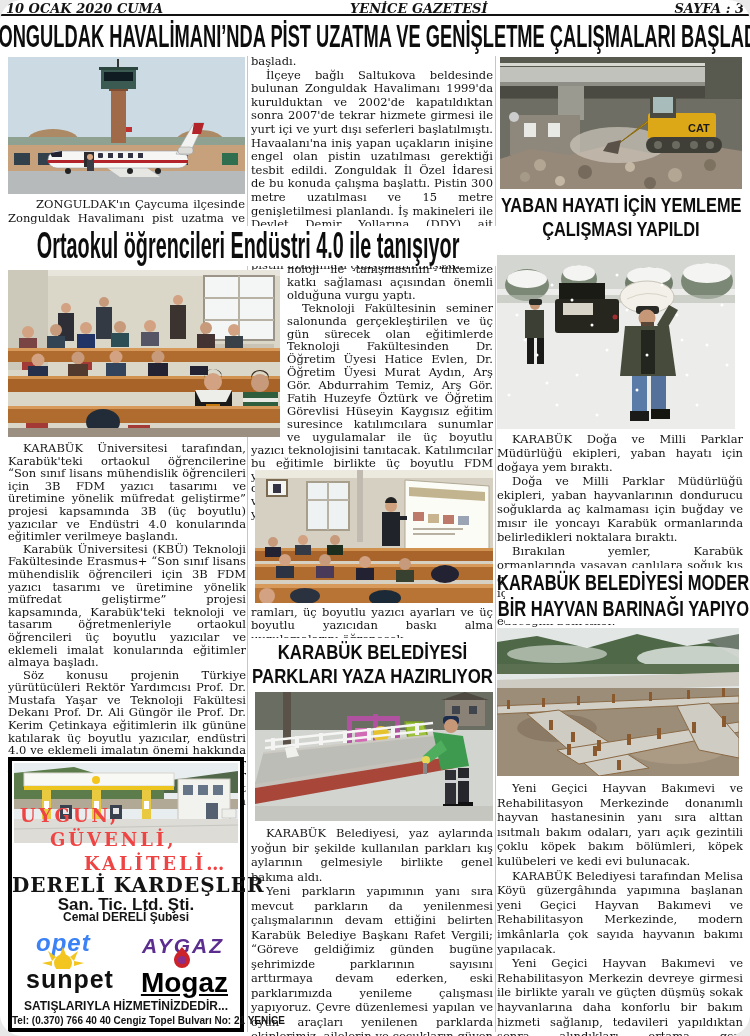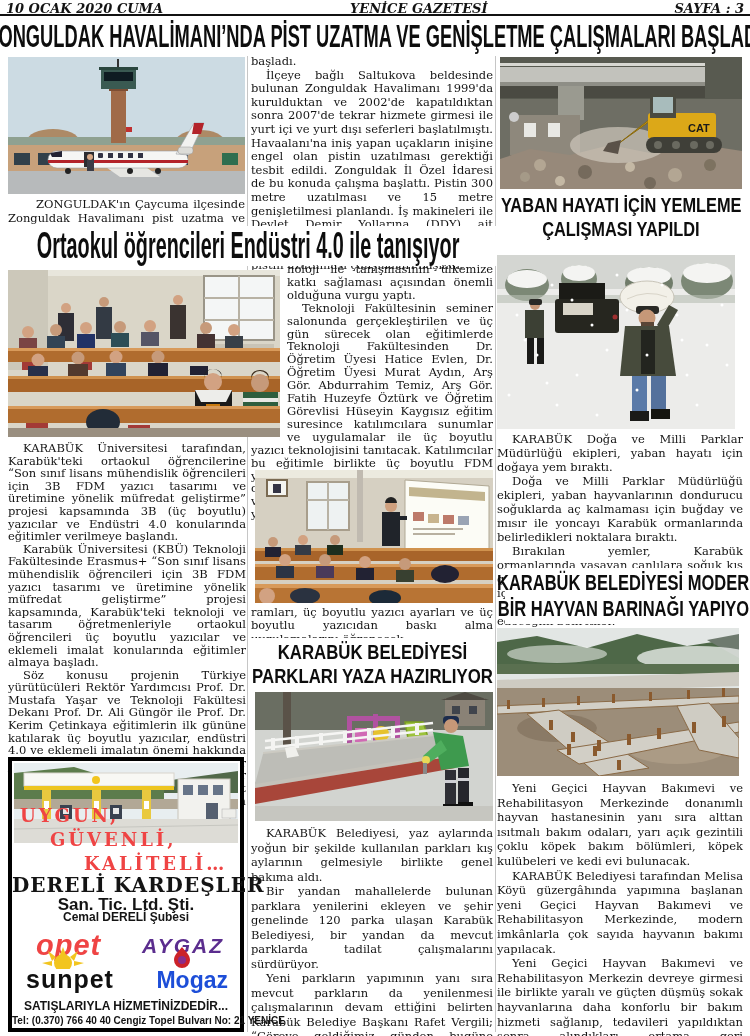--- a/index.html
+++ b/index.html
@@ -1,18 +1,18 @@
 <!DOCTYPE html>
 <html><head>
 <meta charset="utf-8">
 <title>Yenice Gazetesi</title>
 <style>
   html,body{margin:0;padding:0;background:#e9e9e9;}
   #page{position:relative;width:750px;height:1036px;background:#ffffff;overflow:hidden;
-        font-family:"DejaVu Serif","Liberation Serif",serif;color:#141414;margin:0 auto;}
+        font-family:"DejaVu Serif","Liberation Serif",serif;color:#141414;margin:0 auto;border-radius:22px;}
   
   .masthead{position:absolute;left:0;top:0;width:750px;height:16px;display:flex;
             justify-content:space-between;align-items:flex-start;padding:1px 6px 0 6px;box-sizing:border-box;
             border-bottom:2px solid #111;font-weight:bold;font-style:italic;font-size:13px;}
   
   .hl{position:absolute;display:flex;flex-direction:column;align-items:center;justify-content:center;
       font-family:"Liberation Sans","DejaVu Sans",sans-serif;font-weight:bold;color:#0d0d0d;background:#fff;}
   .hl span{white-space:nowrap;display:inline-block;transform-origin:center center;}
   
   .coltext{position:absolute;font-size:11.5px;line-height:13.4px;text-align:justify;}
@@ -25,24 +25,24 @@
   
   #ad{position:absolute;left:8px;top:757px;width:236px;height:275px;border:4px solid #000;
       box-sizing:border-box;background:#fff;}
   .ad-abs{position:absolute;white-space:nowrap;}
   .slogan{font-weight:bold;font-size:18px;letter-spacing:3px;color:#ef4444;}
   .ad-center{left:0;width:100%;text-align:center;}
   .company{font-weight:bold;font-size:20px;letter-spacing:1px;}
   .company-type{font-family:Liberation Sans, sans-serif;font-weight:bold;font-size:17px;}
   .branch{font-family:"Liberation Sans",sans-serif;font-weight:bold;font-size:12px;}
   .brand{font-family:"Liberation Sans","DejaVu Sans",sans-serif;font-weight:800;}
-  .opet{color:#ef4444;font-style:italic;font-size:29px;letter-spacing:1px;}
+  .opet{color:#3b82f6;font-style:italic;font-size:24px;letter-spacing:1px;}
   .aygaz{color:#5b2d8e;font-style:italic;font-size:21px;letter-spacing:2px;}
   .sunpet{color:#101010;font-size:25px;letter-spacing:1px;}
-  .mogaz{color:#1d4ed8;font-size:23px;}
+  .mogaz{color:#000000;font-size:28px;text-decoration:underline;}
   .service{font-family:"Liberation Sans",sans-serif;font-weight:bold;font-size:12px;}
   .contact{font-family:"Liberation Sans",sans-serif;font-weight:bold;font-size:10px;}
 </style>
 </head>
 <body>
 
 <div id="page">
 
   <div class="divider" style="left:247px;"></div>
   <div class="divider" style="left:495px;"></div>
@@ -327,21 +327,20 @@
       <rect x="190" y="88" width="11" height="3" fill="#cfcfd4"></rect>
         <rect x="203" y="86" width="11" height="3" fill="#cfcfd4"></rect>
       <rect x="188" y="112" width="15" height="9" fill="#111"></rect>
         <rect x="203" y="110" width="15" height="9" fill="#111"></rect>
       <rect x="0" y="114" width="238" height="15" fill="#c6c6c0"></rect>
     </svg>
   </div>
 
   <div class="coltext" style="left:251px;top:826px;width:242px;line-height:14.5px;">
     <p>KARABÜK Belediyesi, yaz aylarında yoğun bir şekilde kullanılan parkları kış aylarının gelmesiyle birlikte genel bakıma aldı.</p>
-    <p>Bir yandan mahallelerde bulunan parklara yenilerini ekleyen ve şehir genelinde 120 parka ulaşan Karabük Belediyesi, bir yandan da mevcut parklarda tadilat çalışmalarını sürdürüyor.</p>
     <p>Yeni parkların yapımının yanı sıra mevcut parkların da yenilenmesi çalışmalarının devam ettiğini belirten Karabük Belediye Başkanı Rafet Vergili; “Göreve geldiğimiz günden bugüne şehrimizde parklarının sayısını arttırmaya devam ederken, eski parklarımızda yenileme çalışması yapıyoruz. Çevre düzenlemesi yapılan ve oyun araçları yenilenen parklarda ekiplerimiz, ailelerin ve çocukların güven içinde olması için periyodik olarak kontrol ve bakımlarını yapıyor.” dedi.</p>
   </div>
 
   <div class="photo" style="left:497px;top:255px;width:238px;height:174px;">
     <svg width="238" height="174" viewBox="0 0 238 174">
       <rect width="238" height="174" fill="#ececea"></rect>
       <rect width="238" height="34" fill="#d4d6d2"></rect>
       <ellipse cx="30" cy="30" rx="22" ry="16" fill="#7c8876"></ellipse>
         <ellipse cx="30" cy="24" rx="20" ry="9" fill="#f4f4f2"></ellipse>
       <ellipse cx="82" cy="24" rx="18" ry="14" fill="#7c8876"></ellipse>

